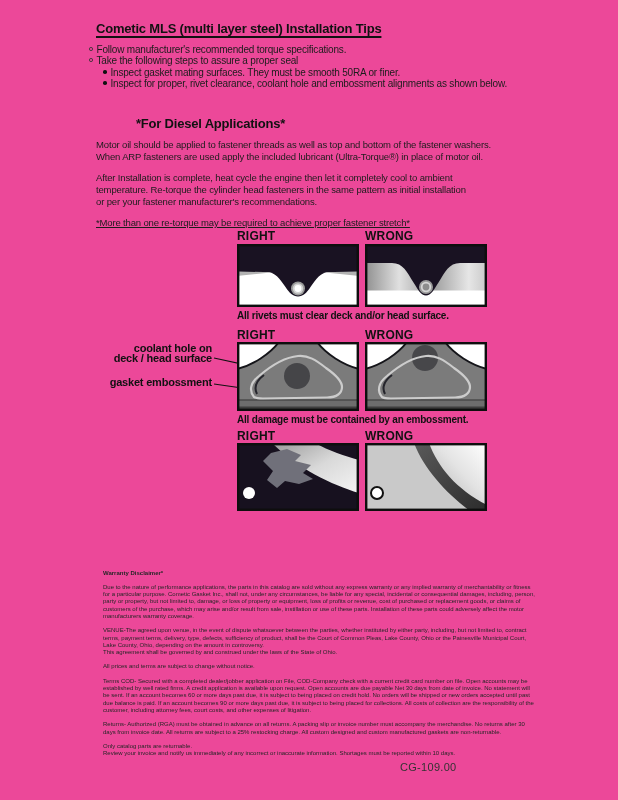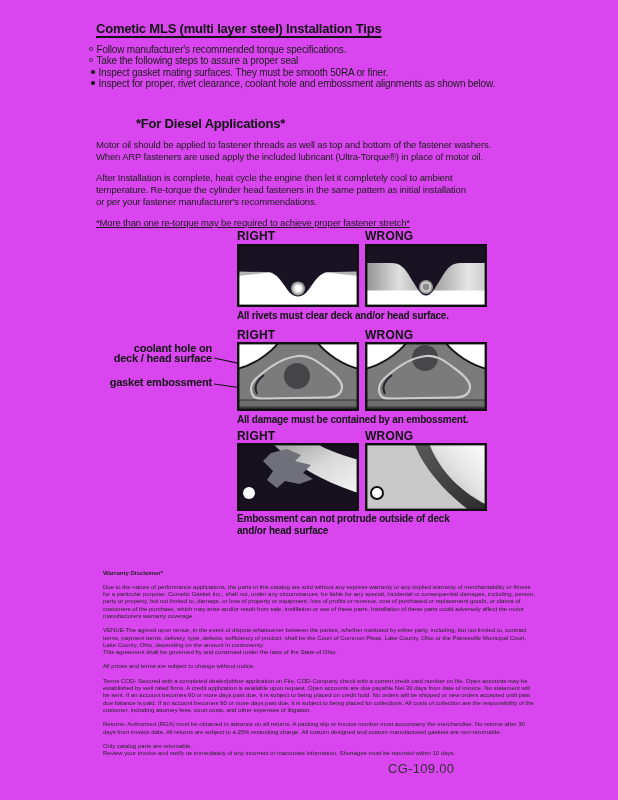--- a/index.html
+++ b/index.html
@@ -1,30 +1,30 @@
 <!DOCTYPE html>
 <html><head>
 <meta charset="utf-8">
 <style>
   * { margin:0; padding:0; box-sizing:border-box; }
   html,body { background:#fff; }
   .page {
-    position:relative; width:618px; height:800px; background:#d946ef;
+    position:relative; width:618px; height:800px; background:#ec4899;
     font-family:"Liberation Sans", sans-serif; color:#1c1c1c; overflow:hidden;
   }
   .abs { position:absolute; }
 
   .doc-title {
     left:96px; top:21px; font-size:13px; font-weight:700; letter-spacing:-0.2px;
     text-decoration:underline; text-underline-offset:3px; text-decoration-thickness:1.5px;
     color:#111;
   }
   .bullets { left:89px; top:44px; width:480px; font-size:10px; letter-spacing:-0.2px; }
   .bullet-row { display:flex; align-items:flex-start; height:11.3px; }
-  .bullet-row.sub { margin-left:2px; }
+  .bullet-row.sub { margin-left:14px; }
   .marker-open {
     width:3.5px; height:3.5px; border:1px solid #333; border-radius:50%;
     margin:3px 4px 0 0; flex:0 0 auto;
   }
   .marker-filled {
     width:3.5px; height:3.5px; background:#111; border-radius:50%;
     margin:3.5px 4px 0 0; flex:0 0 auto;
   }
 
   .diesel { left:96px; top:116px; width:480px; }
@@ -37,21 +37,21 @@
   .dg-boxes { display:flex; gap:6px; }
   .dg-boxes svg { display:block; }
   .caption { font-size:10px; font-weight:700; letter-spacing:-0.2px; white-space:pre-line; line-height:11.5px; color:#111; }
 
   .leader-labels { text-align:right; font-size:11px; font-weight:700; line-height:9.8px; letter-spacing:-0.2px; white-space:pre-line; color:#111; }
 
   .warranty { left:103px; top:570px; width:433px; font-size:6px; line-height:7.3px; color:#262626; }
   .warranty h2 { font-size:6px; font-weight:700; margin-bottom:6.5px; }
   .warranty p { margin-bottom:7px; white-space:pre-line; }
 
-  .doc-code { left:388px; top:761px; font-size:13px; letter-spacing:0.3px; color:#333;text-align:right; }
+  .doc-code { left:400px; top:761px; font-size:11px; letter-spacing:0.3px; color:#333;text-align:right; }
 </style>
 </head>
 <body>
 
 <div class="page">
 
   <h1 class="abs doc-title">Cometic MLS (multi layer steel) Installation Tips</h1>
 
   <div class="abs bullets">
     <div class="bullet-row">
@@ -192,22 +192,20 @@
             <stop offset="1" stop-color="#2c2c2c"></stop>
         </linearGradient>
       </defs>
       <rect width="122" height="68" fill="#c9c9c9"></rect>
       <path d="M63,0 H122 V62 C90,46 72,24 63,0 Z" fill="url(#g3w)"></path>
       <path d="M49,0 H64 C73,24 91,46 122,62 V68 H105 C81,50 59,26 49,0 Z" fill="url(#g3s)"></path>
       <circle cx="12" cy="50" r="6" fill="#ffffff" stroke="#111111" stroke-width="2"></circle>
       <rect x="1.2" y="1.2" width="119.6" height="65.6" fill="none" stroke="#0e0e0e" stroke-width="2.4"></rect>
     </svg>
   </div>
-  <div class="abs caption" style="left:237px; top:513px;">Embossment can not protrude outside of deck
-and/or head surface</div>
 
   <div class="abs warranty">
     <h2>Warranty Disclaimer*</h2>
     <p>Due to the nature of performance applications, the parts in this catalog are sold without any express warranty or any implied warranty of merchantability or fitness for a particular purpose.  Cometic Gasket Inc., shall not, under any circumstances, be liable for any special, incidental or consequential damages, including, person, party or property, but not limited to, damage, or loss of property or equipment, loss of profits or revenue, cost of purchased or replacement goods, or claims of customers of the purchase, which may arise and/or result from sale, instillation or use of these parts.  Installation of these parts could adversely affect the motor manufacturers warranty coverage.</p>
     <p>VENUE-The agreed upon venue, in the event of dispute whatsoever between the parties, whether instituted by either party, including, but not limited to, contract terms, payment terms, delivery, type, defects, sufficiency of product, shall be the Court of Common Pleas, Lake County, Ohio or the Painesville Municipal Court, Lake County, Ohio, depending on the amount in controversy.
 This agreement shall be governed by and construed under the laws of the State of Ohio.</p>
     <p>All prices and terms are subject to change without notice.</p>
     <p>Terms COD- Secured with a completed dealer/jobber application on File, COD-Company check with a current credit card number on file.  Open accounts may be established by well rated firms.  A credit application is available upon request.  Open accounts are due payable Net 30 days from date of invoice.  No statement will be sent.  If an account becomes 60 or more days past due, it is subject to being placed on credit hold.  No orders will be shipped or new orders accepted until past due balance is paid.  If an account becomes 90 or more days past due, it is subject to being placed for collections.  All costs of collection are the responsibility of the customer, including attorney fees, court costs, and other expenses of litigation.</p>
     <p>Returns- Authorized (RGA) must be obtained in advance on all returns.  A packing slip or invoice number must accompany the merchandise.  No returns after 30 days from invoice date.  All returns are subject to a 25% restocking charge.  All custom designed and custom manufactured gaskets are non-returnable.</p>
     <p>Only catalog parts are returnable.

